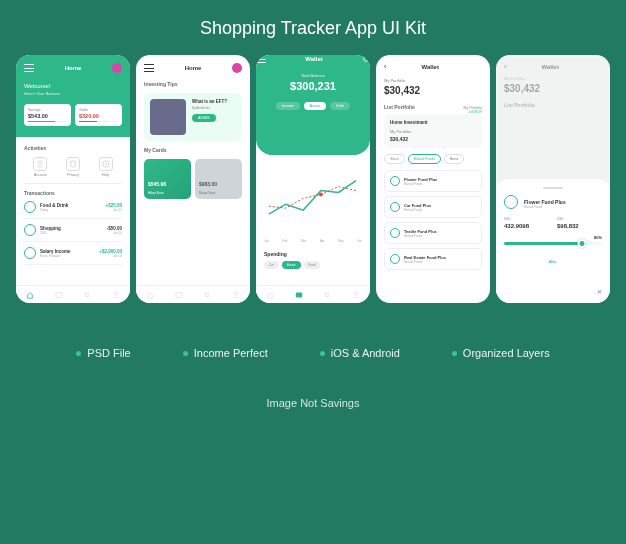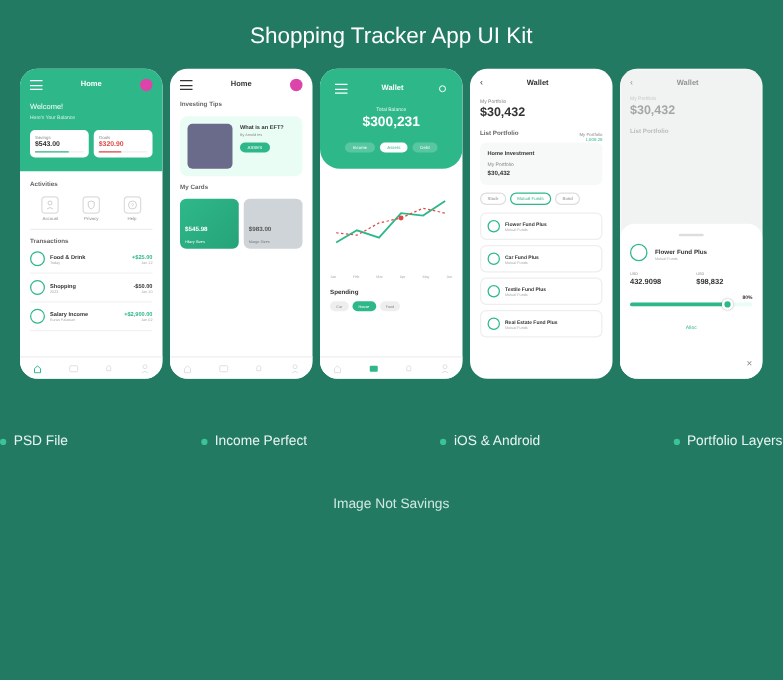--- a/index.html
+++ b/index.html
@@ -1,20 +1,20 @@
 <!DOCTYPE html>
 <html><head>
 <meta charset="utf-8">
 <style>
 * { margin: 0; padding: 0; box-sizing: border-box; font-family: -apple-system, Helvetica, Arial, sans-serif; }
 body { background: #237a63; width: 626px; height: 544px; overflow: hidden; position: relative; }
 .title { color: #fff; text-align: center; font-size: 18px; font-weight: 500; padding: 18px 0 16px; }
 .screens { display: flex; gap: 6px; justify-content: center; padding: 0 14px; }
 .screen { width: 114px; height: 248px; background: #fff; border-radius: 14px; overflow: hidden; position: relative; font-size: 5px; color: #333; }
-.features { display: flex; justify-content: space-between; gap: 52px; margin-top: 44px; }
+.features { display: flex; justify-content: center; gap: 52px; margin-top: 44px; }
 .feature { color: #e8f5f0; font-size: 11px; display: flex; align-items: center; gap: 6px; }
 .dot { width: 5px; height: 5px; background: #3dc496; border-radius: 50%; display: inline-block; }
 .footer { color: #d0e8e0; text-align: center; font-size: 11px; margin-top: 38px; }
 
 
 .s1-head { background: #2eb88a; height: 82px; padding: 8px; color: #fff; }
 .s1-top { display: flex; justify-content: space-between; align-items: center; }
 .ham { width: 10px; height: 8px; display: flex; flex-direction: column; justify-content: space-between; }
 .ham span { height: 1px; background: #fff; }
 .avatar { width: 10px; height: 10px; border-radius: 50%; background: #d4a; }
@@ -55,21 +55,21 @@
 .s2-tip-q { font-size: 4.5px; font-weight: 600; }
 .s2-tip-by { font-size: 3px; color: #888; margin-top: 2px; }
 .s2-tip-btn { background: #2eb88a; color: #fff; font-size: 3.5px; padding: 2px 6px; border-radius: 6px; display: inline-block; margin-top: 4px; }
 .s2-cards-row { display: flex; gap: 4px; padding: 0 8px; margin-top: 6px; }
 .s2-cc { flex: 1; background: linear-gradient(135deg, #2eb88a, #26a378); border-radius: 5px; height: 40px; padding: 4px; color: #fff; position: relative; }
 .s2-cc.gray { background: #cfd4d8; }
 .s2-cc-val { font-size: 5px; font-weight: 700; position: absolute; bottom: 12px; left: 4px; }
 .s2-cc-name { font-size: 3px; position: absolute; bottom: 4px; left: 4px; }
 
 
-.s3-head { background: #2eb88a; height: 80px; padding: 12px; color: #fff; text-align: center; border-radius: 0 0 16px 16px; }
+.s3-head { background: #2eb88a; height: 100px; padding: 0; color: #fff; text-align: center; border-radius: 0 0 16px 16px; }
 .s3-bal-lbl { font-size: 4px; opacity: .85; margin-top: 10px; }
 .s3-bal { font-size: 11px; font-weight: 700; margin-top: 2px; }
 .s3-tabs { display: flex; gap: 4px; justify-content: center; margin-top: 10px; }
 .s3-tab { font-size: 3.5px; padding: 2px 6px; border-radius: 7px; background: rgba(255,255,255,.2); }
 .s3-tab.active { background: #fff; color: #2eb88a; }
 .s3-chart { height: 68px; margin: 12px 8px 0; position: relative; }
 .s3-line { position: absolute; inset: 0; }
 .s3-months { display: flex; justify-content: space-between; font-size: 3px; color: #aaa; padding: 0 8px; margin-top: 4px; }
 .s3-spend { padding: 8px; }
 .s3-spend-t { font-size: 5px; font-weight: 600; }
@@ -455,17 +455,17 @@
   <div class="feature">
       <span class="dot"></span>
       <span>Income Perfect</span>
     </div>
   <div class="feature">
       <span class="dot"></span>
       <span>iOS &amp; Android</span>
     </div>
   <div class="feature">
       <span class="dot"></span>
-      <span>Portfolio Layers</span>
+      <span>Organized Layers</span>
     </div>
 </div>
 
 <div class="footer">Image Not Savings</div>
 
 </body></html>

